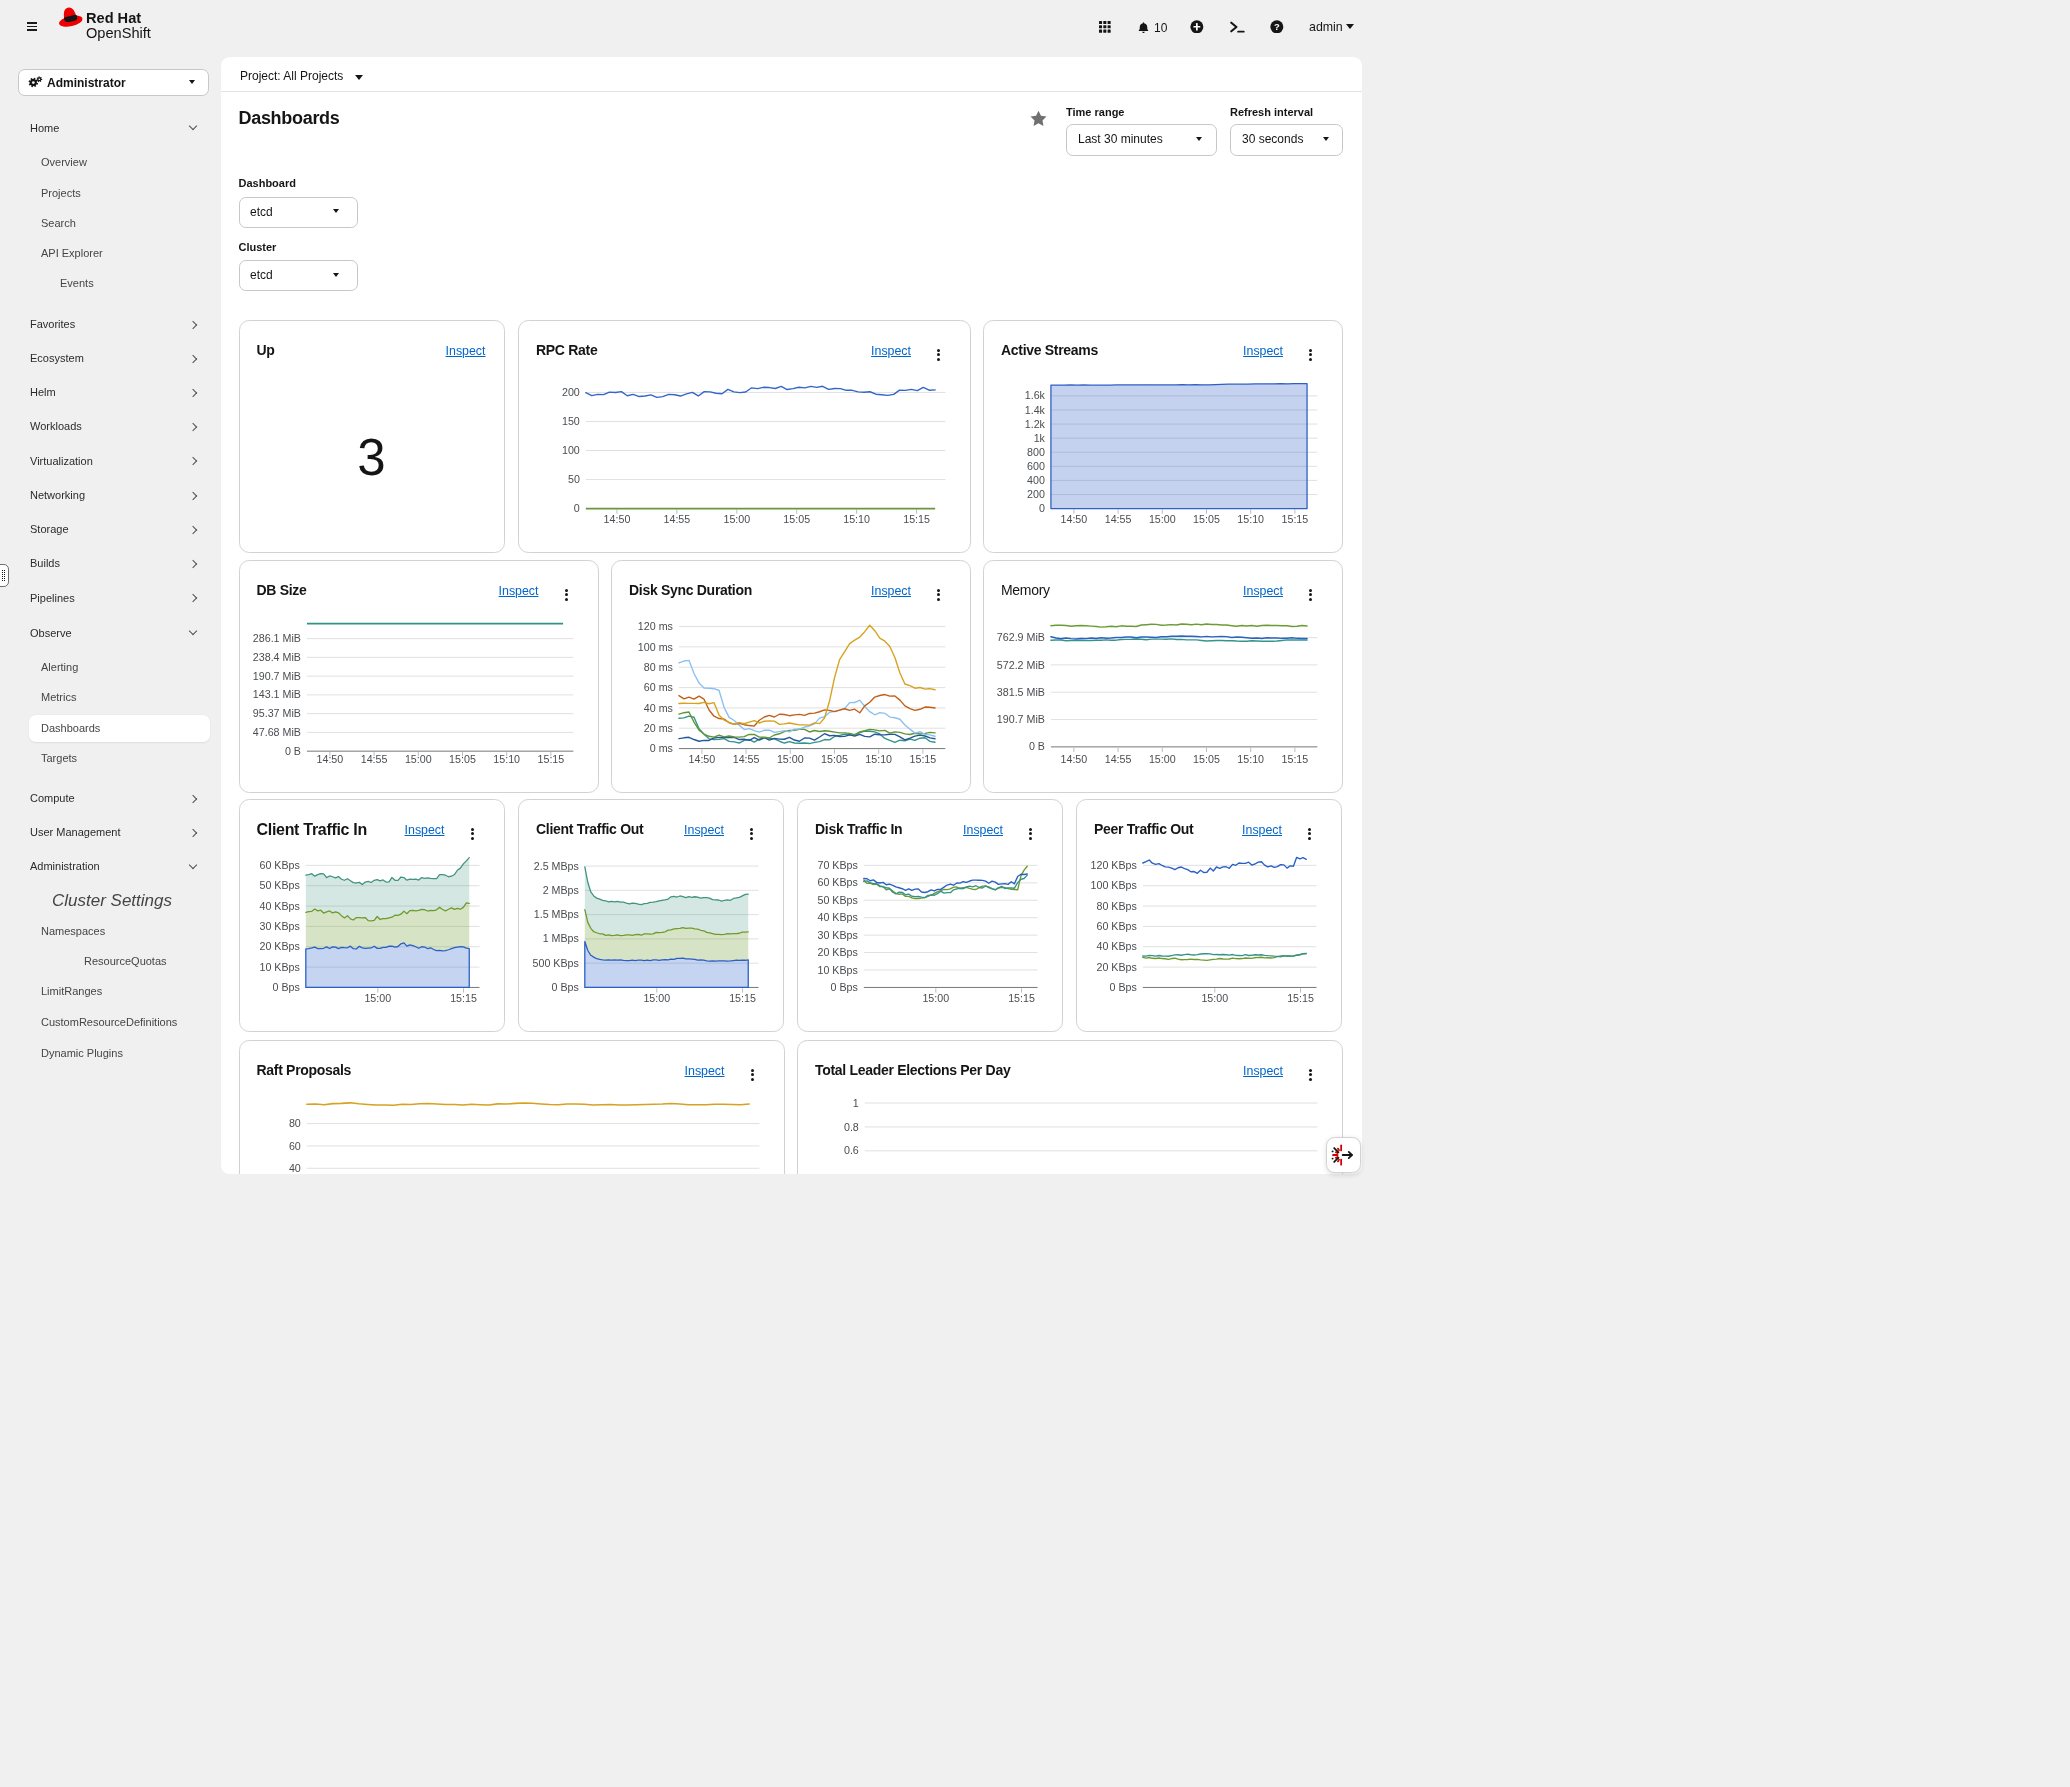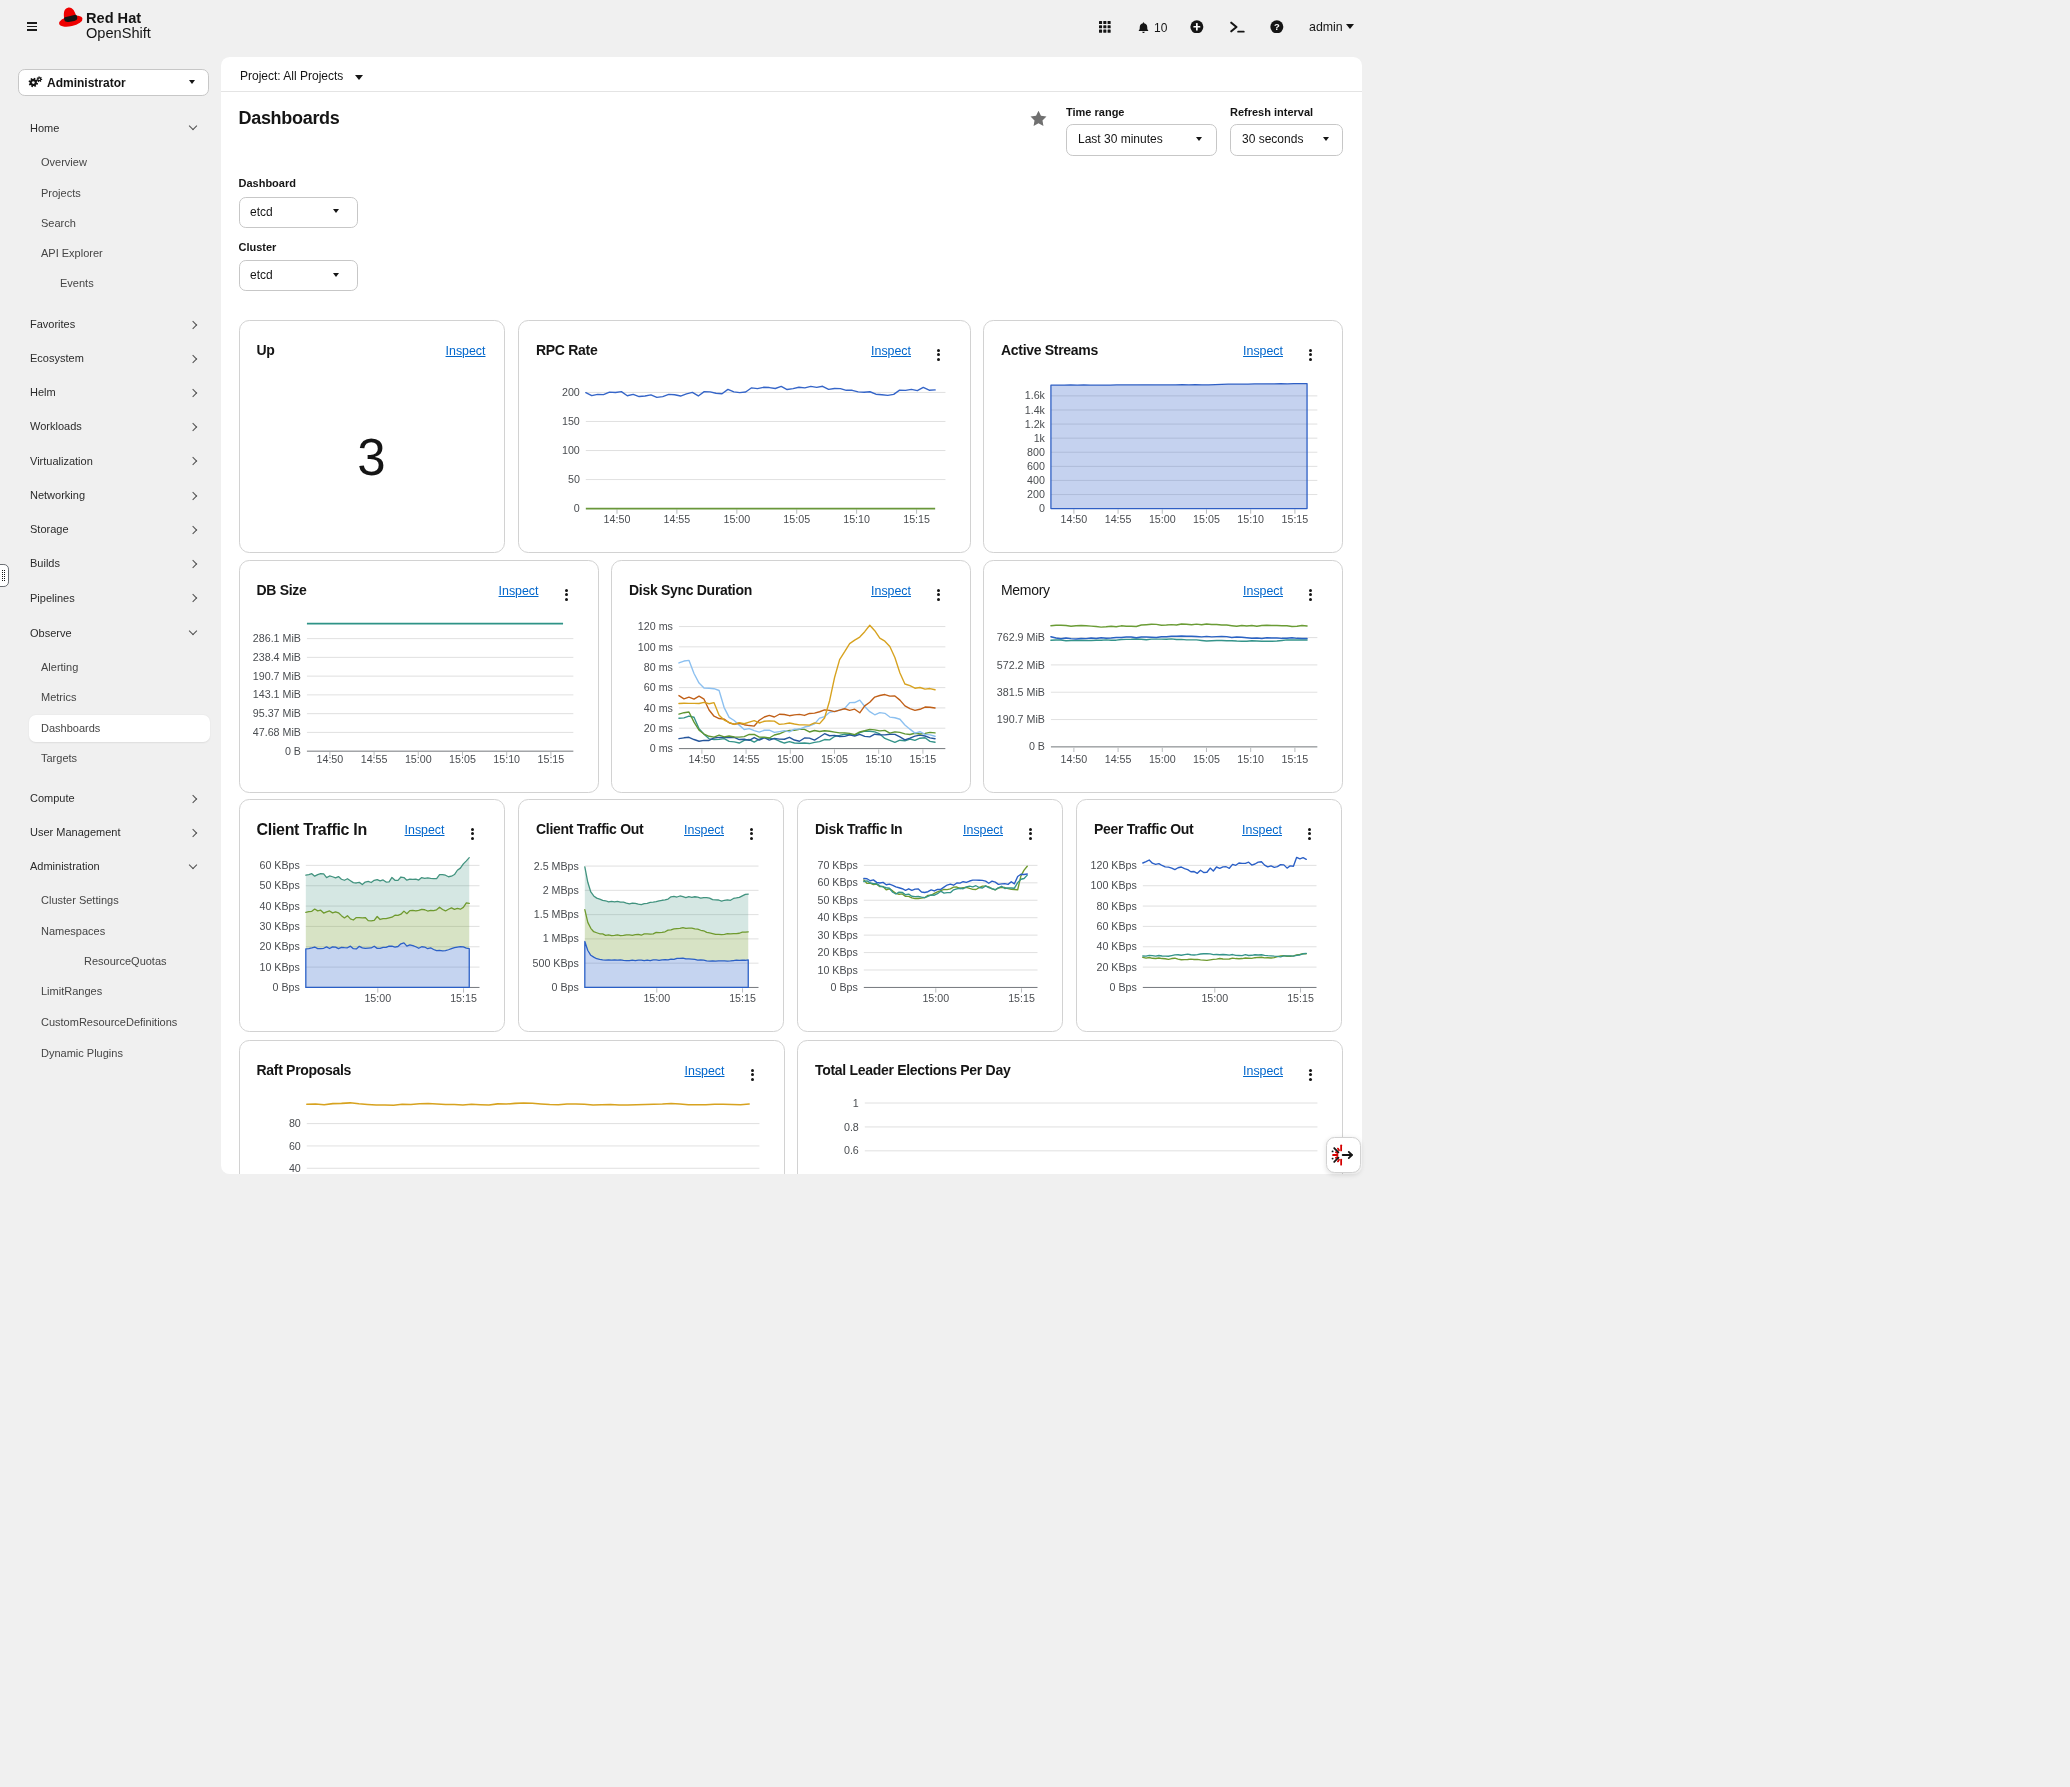--- a/index.html
+++ b/index.html
@@ -87,21 +87,21 @@
 <div class="abs" style="left:41px;top:661px;font-size:11px;line-height:13.7px;color:#454545;">Alerting</div>
 <div class="abs" style="left:41px;top:691px;font-size:11px;line-height:13.7px;color:#454545;">Metrics</div>
 <div class="abs" style="left:41px;top:722px;font-size:11px;line-height:13.7px;color:#454545;">Dashboards</div>
 <div class="abs" style="left:41px;top:752px;font-size:11px;line-height:13.7px;color:#454545;">Targets</div>
 <div class="abs" style="left:30px;top:792px;font-size:11px;line-height:13.7px;color:#2b2b2b;">Compute</div>
 <div class="abs" style="left:190px;top:796px;width:6px;height:6px;border-right:1.3px solid #4f4f4f;border-bottom:1.3px solid #4f4f4f;transform:rotate(-45deg);"></div>
 <div class="abs" style="left:30px;top:826px;font-size:11px;line-height:13.7px;color:#2b2b2b;">User Management</div>
 <div class="abs" style="left:190px;top:830px;width:6px;height:6px;border-right:1.3px solid #4f4f4f;border-bottom:1.3px solid #4f4f4f;transform:rotate(-45deg);"></div>
 <div class="abs" style="left:30px;top:860px;font-size:11px;line-height:13.7px;color:#2b2b2b;">Administration</div>
 <div class="abs" style="left:190px;top:862px;width:6px;height:6px;border-right:1.3px solid #4f4f4f;border-bottom:1.3px solid #4f4f4f;transform:rotate(45deg);"></div>
-<div class="abs" style="left:41px;top:894px;font-size:11px;line-height:13.7px;color:#454545;">Cluster Settings</div>
+<div class="abs" style="left:52px;top:894px;font-size:17px;line-height:13.7px;color:#454545;font-style:italic;">Cluster Settings</div>
 <div class="abs" style="left:41px;top:925px;font-size:11px;line-height:13.7px;color:#454545;">Namespaces</div>
 <div class="abs" style="left:41px;top:955px;font-size:11px;line-height:13.7px;color:#454545;margin-left:43px;">ResourceQuotas</div>
 <div class="abs" style="left:41px;top:985px;font-size:11px;line-height:13.7px;color:#454545;">LimitRanges</div>
 <div class="abs" style="left:41px;top:1016px;font-size:11px;line-height:13.7px;color:#454545;">CustomResourceDefinitions</div>
 <div class="abs" style="left:41px;top:1047px;font-size:11px;line-height:13.7px;color:#454545;">Dynamic Plugins</div>
 <div class="abs" style="left:-7.7px;top:564px;width:16.3px;height:23px;background:#fff;border:1.3px solid #6a6e73;border-radius:5.1px;"></div>
 <div class="abs" style="left:2.1px;top:570px;width:3.4px;height:11px;border-left:1.3px dotted #151515;border-right:1.3px dotted #151515;"></div>
 <div class="abs" style="left:221px;top:57px;width:1141px;height:1117px;background:#fff;border-radius:8.6px;overflow:hidden;">
     <div class="abs" style="left:19px;top:12.4px;font-size:12px;color:#151515;">Project: All Projects</div>
     <div class="abs" style="left:134px;top:17.5px;width:0;height:0;border-left:4.3px solid transparent;border-right:4.3px solid transparent;border-top:5.1px solid #151515;"></div>

